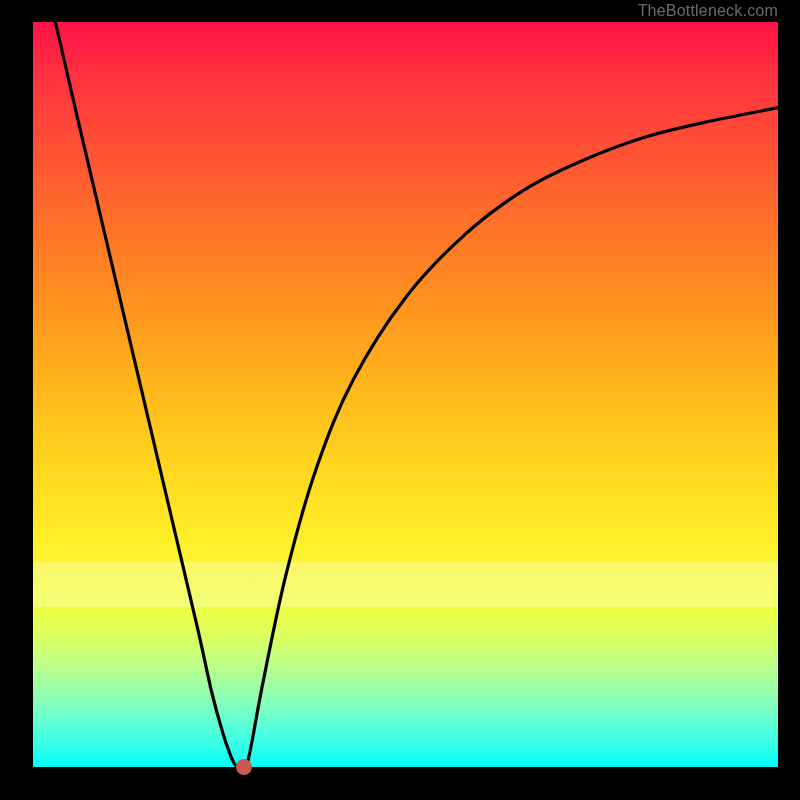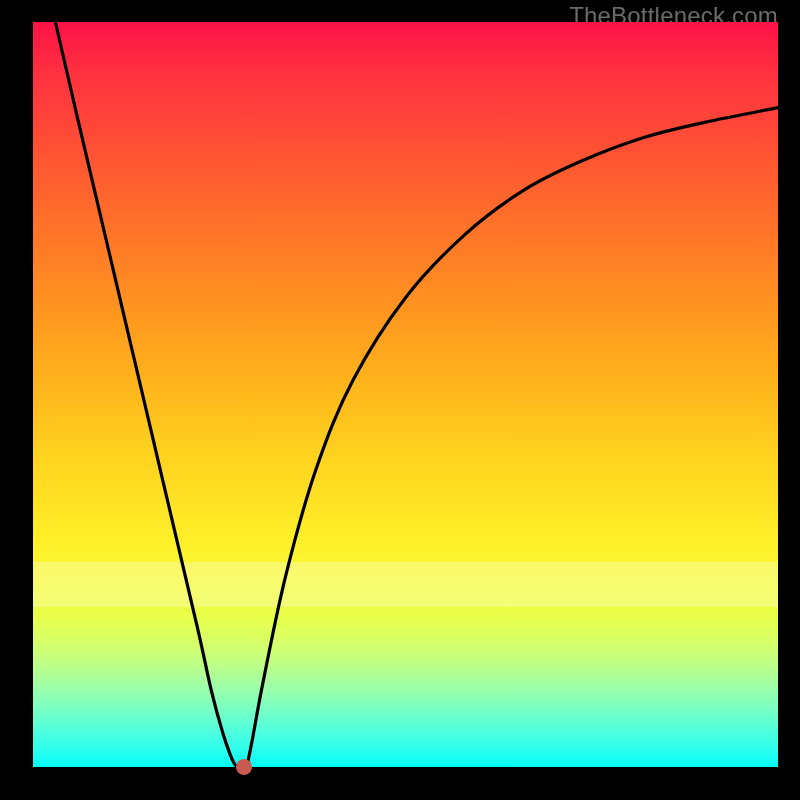--- a/index.html
+++ b/index.html
@@ -49,21 +49,21 @@
     right: 0;
     top: 72.5%;
     height: 6%;
     background: rgba(255,255,255,0.28);
   }
   .watermark {
     position: absolute;
     top: 2px;
     right: 22px;
     color: #6b6b6b;
-    font-size: 24px;
+    font-size: 16px;
     font-weight: 500;
     letter-spacing: 0.2px;
   }
   svg.curve {
     position: absolute;
     left: 0;
     top: 0;
     width: 100%;
     height: 100%;
   }

